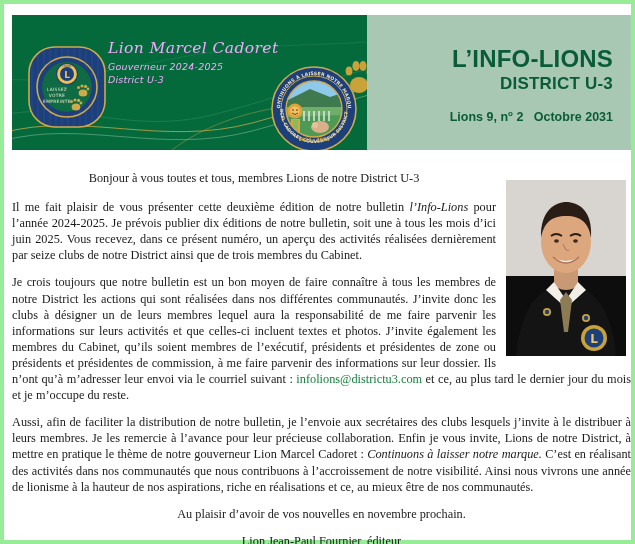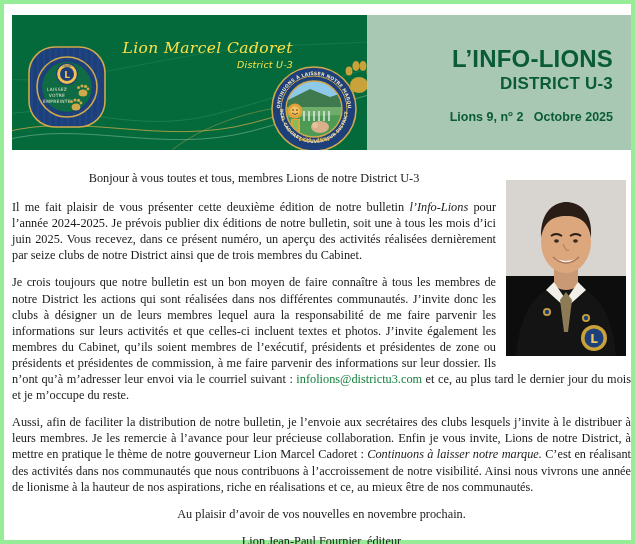--- a/index.html
+++ b/index.html
@@ -46,22 +46,22 @@
     top: 0;
     width: 355px;
     height: 135px;
   }
   
   .gov-block {
     position: absolute;
     left: 96px;
     top: 24px;
     width: 185px;
-    text-align: right;
-    color: #fde047;
+    text-align: left;
+    color: #f0abfc;
   }
   .gov-name {
     font-family: "DejaVu Serif", serif;
     font-style: italic;
     font-size: 15.5px;
     letter-spacing: 0.4px;
     white-space: nowrap;
   }
   .gov-sub {
     font-family: "DejaVu Sans", sans-serif;
@@ -248,20 +248,21 @@
             <circle cx="45.5" cy="60.5" r="1.5"></circle>
               <circle cx="49" cy="59" r="1.6"></circle>
             <circle cx="52.6" cy="59.4" r="1.6"></circle>
               <circle cx="55" cy="62" r="1.4"></circle>
           </g>
         </svg>
       </div>
 
       <div class="gov-block">
         <div class="gov-name">Lion Marcel Cadoret</div>
+        <div class="gov-sub">Gouverneur 2024-2025</div>
         <div class="gov-sub2">District U-3</div>
       </div>
 
       <div class="emblem-round">
         <svg viewBox="0 0 88 92" width="88" height="92">
           <defs>
             <clipPath id="innercirc">
                 <circle cx="44" cy="46" r="28"></circle>
               </clipPath>
             <path id="arcTop" d="M 10,46 A 34,34 0 0 1 78,46"></path>
@@ -315,21 +316,21 @@
             <ellipse cx="21" cy="11" rx="3.6" ry="5"></ellipse>
             <ellipse cx="28" cy="17" rx="3.4" ry="4.6"></ellipse>
           </g>
         </svg>
       </div>
     </div>
 
     <div class="title-panel">
       <div class="t-main">L’INFO-LIONS</div>
       <div class="t-sub">DISTRICT U-3</div>
-      <div class="t-vol"><span>Lions 9, n</span><sup>o</sup><span> 2</span>&nbsp;&nbsp;&nbsp;<span>Octobre  2025</span></div>
+      <div class="t-vol"><span>Lions 9, n</span><sup>o</sup><span> 2</span>&nbsp;&nbsp;&nbsp;<span>Octobre  2031</span></div>
     </div>
   </div>
 
   <div id="content">
 
     <div class="photo">
       <svg viewBox="0 0 120 176" width="120" height="176">
         <rect x="0" y="0" width="120" height="176" fill="#d8d5d0"></rect>
         <rect x="0" y="96" width="120" height="80" fill="#0d0d0d"></rect>
 

